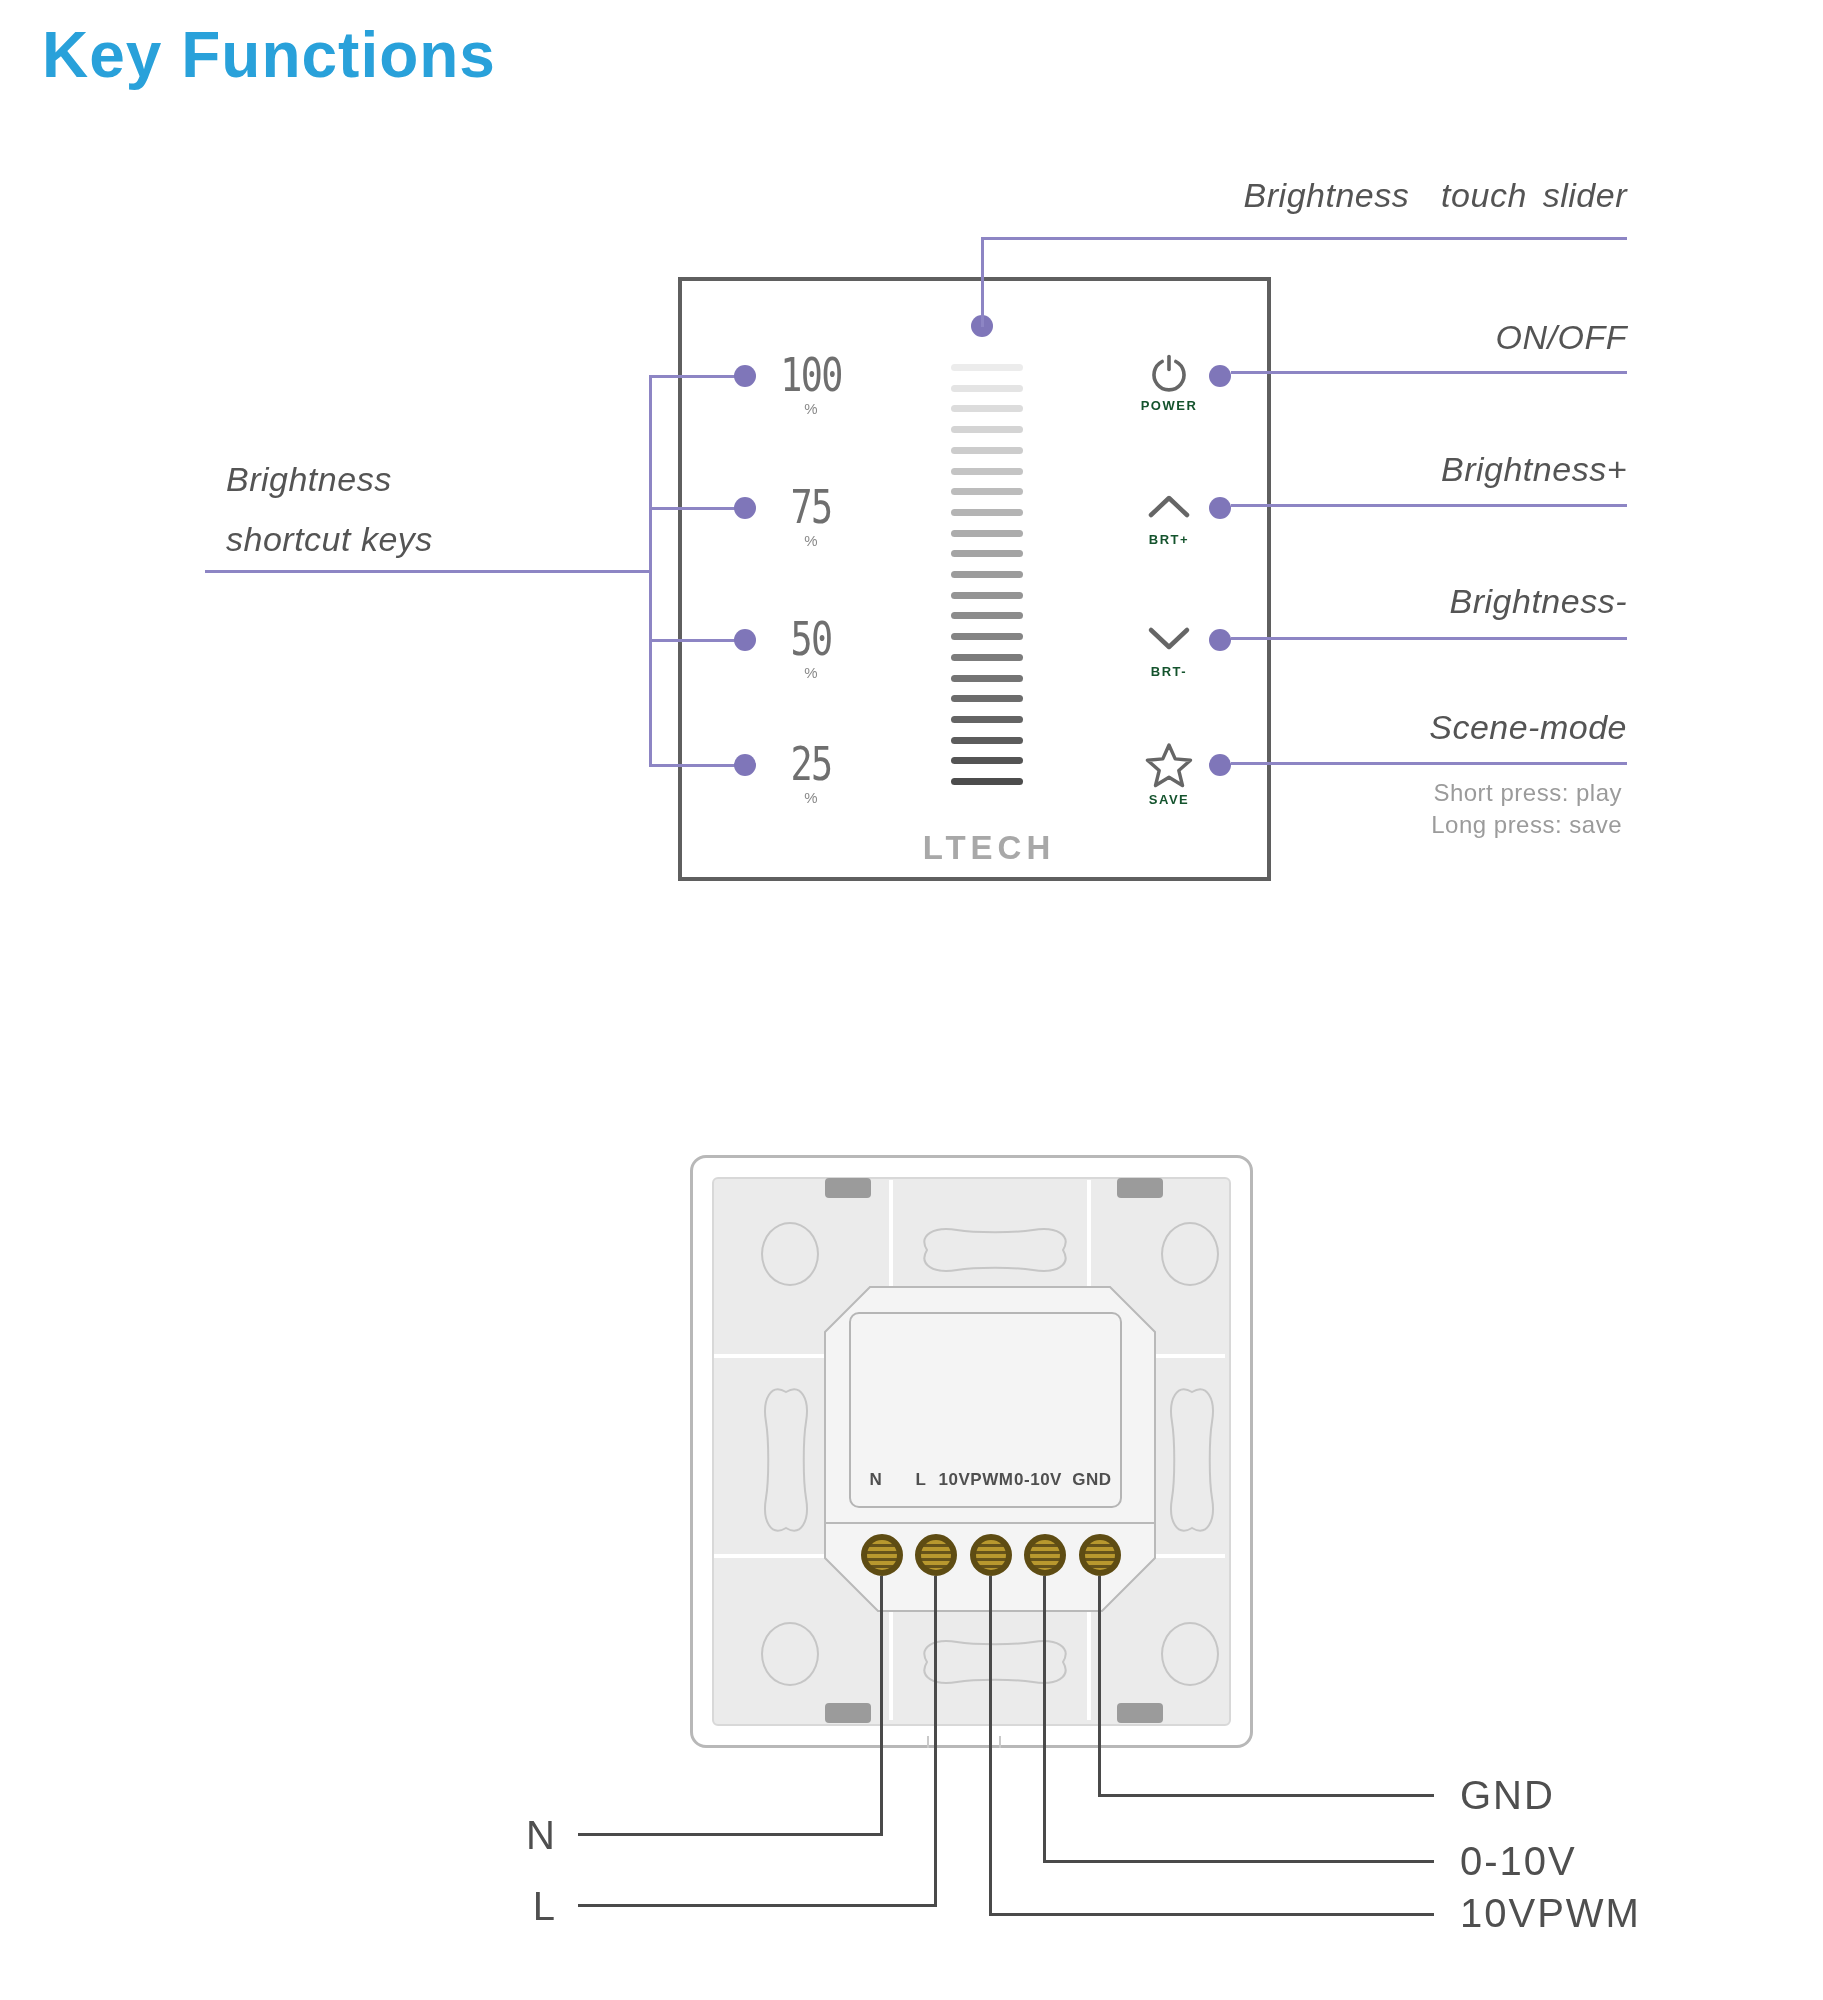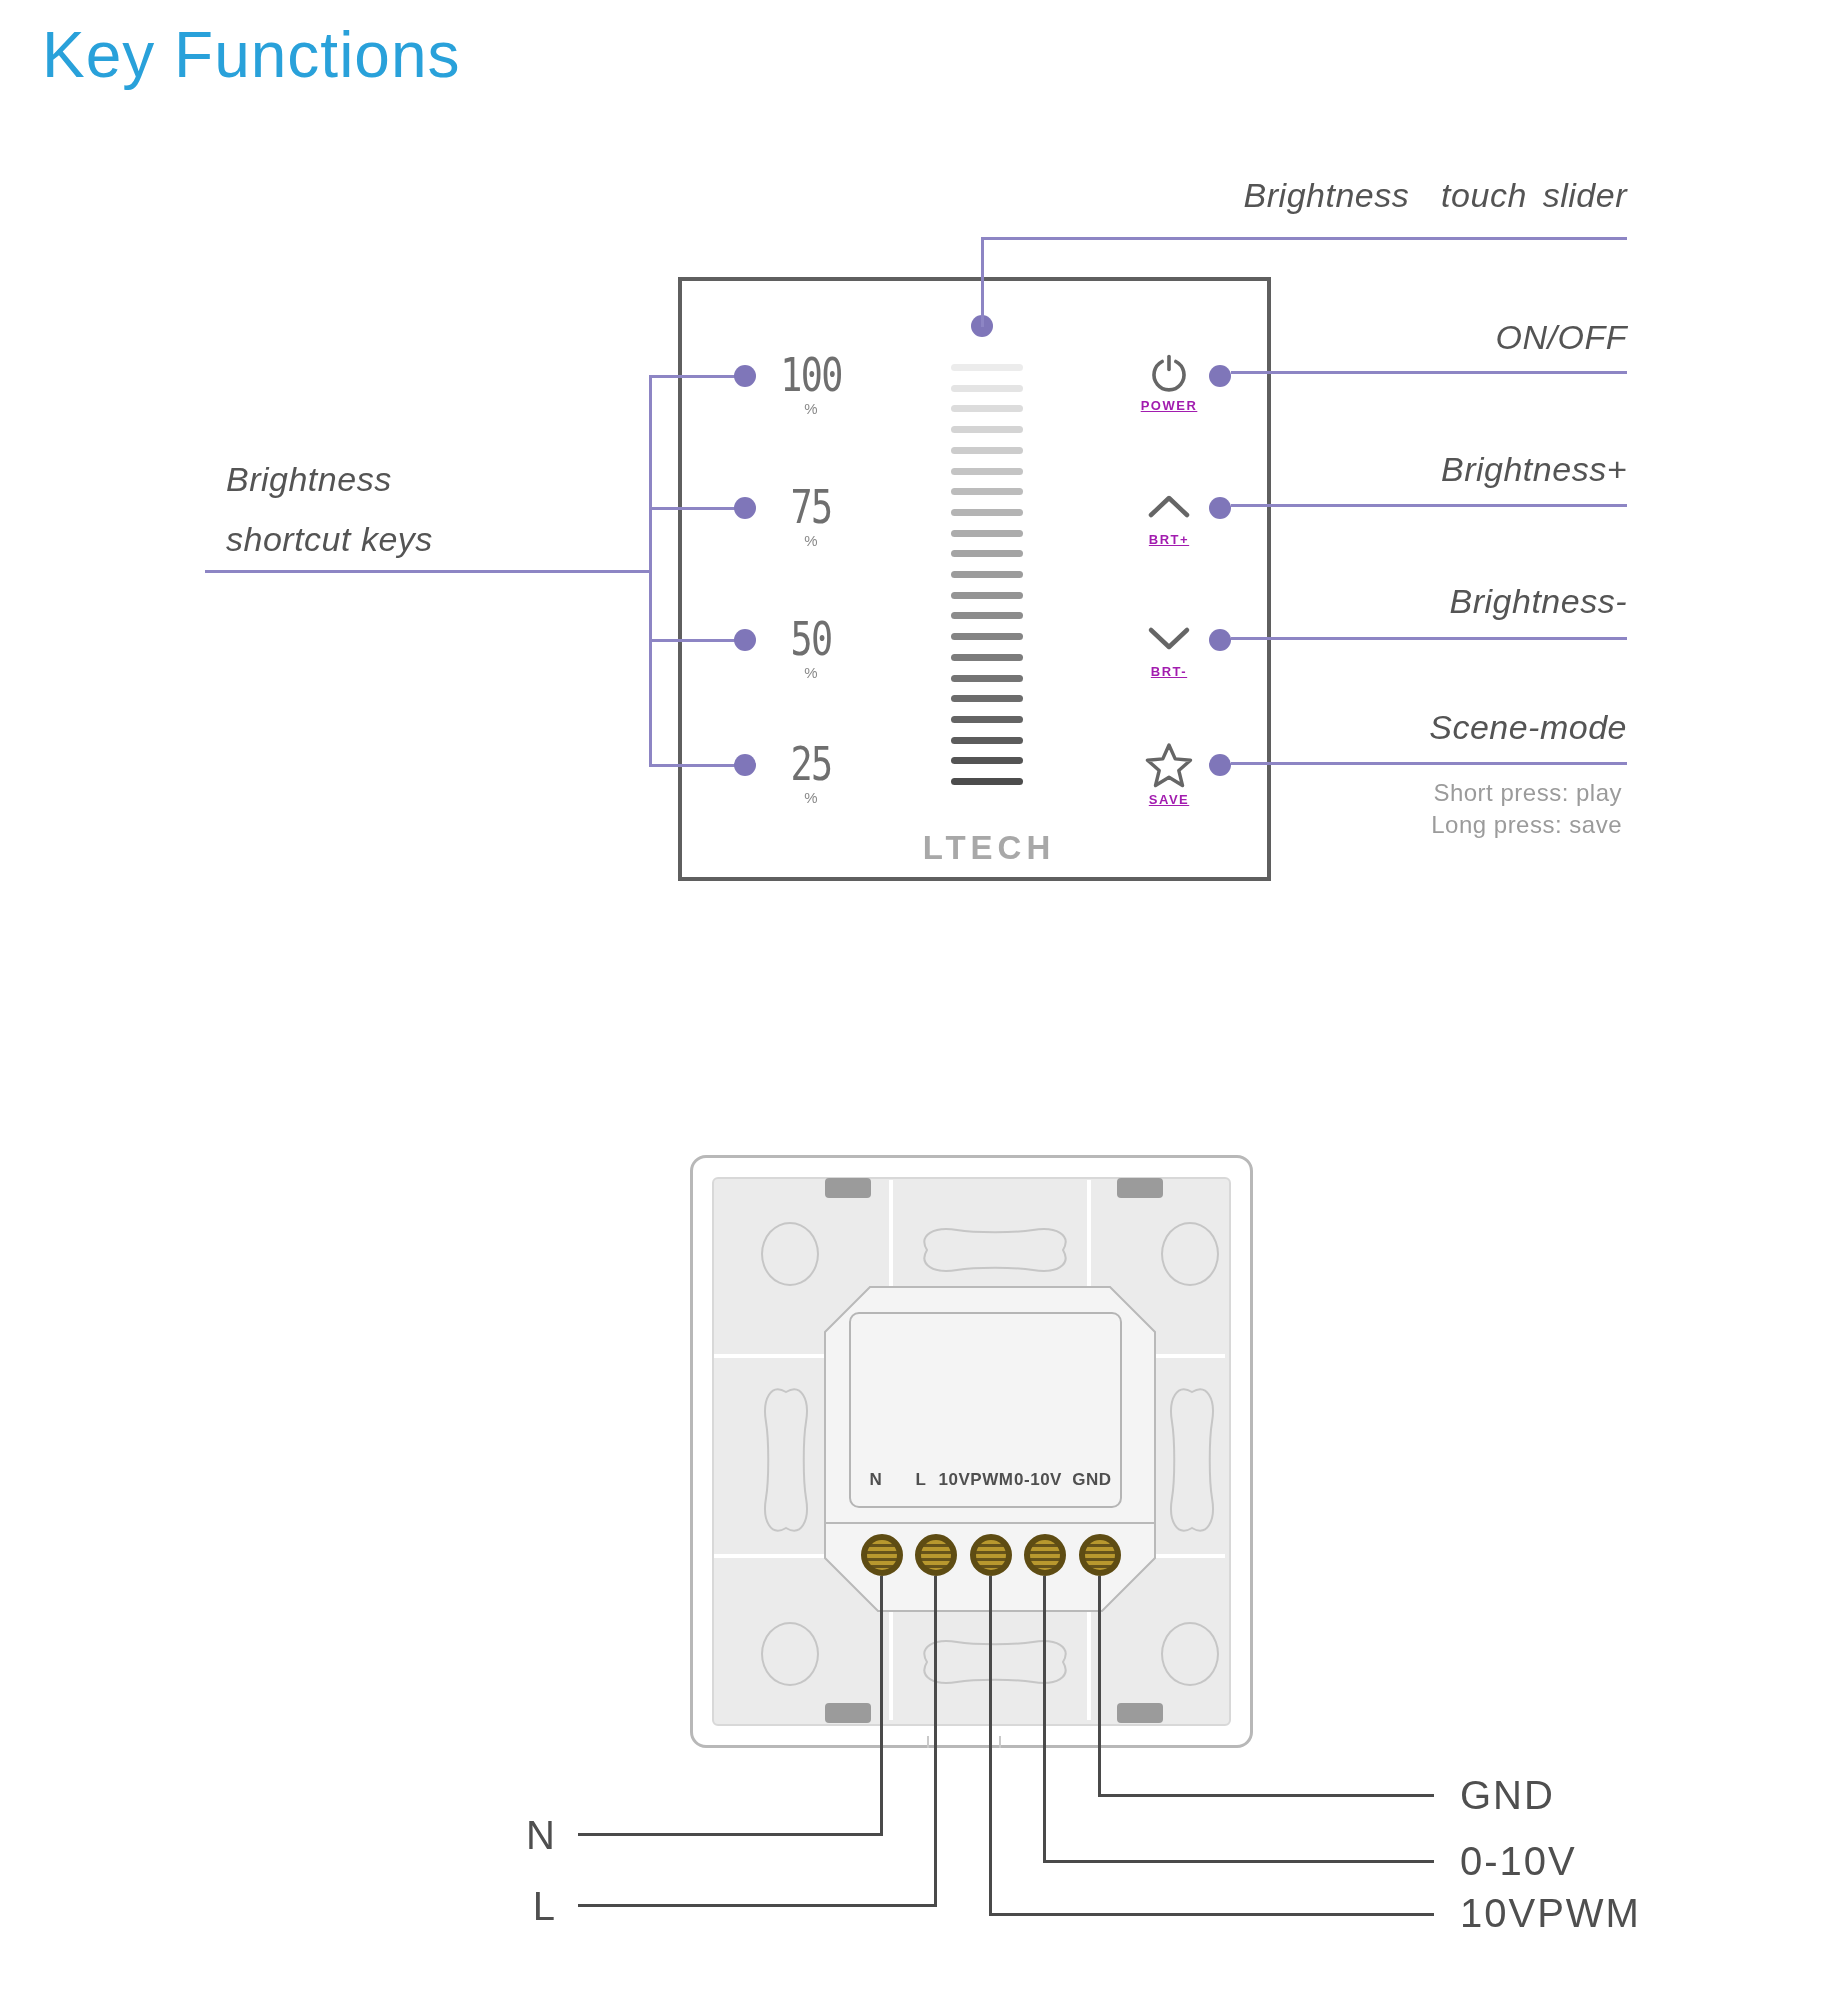--- a/index.html
+++ b/index.html
@@ -9,21 +9,21 @@
   .h-title{position:absolute;font-size:64px;font-weight:400;letter-spacing:1px;color:#29a1da;}
   .lbl{position:absolute;font-size:34px;color:#545454;letter-spacing:0.5px;white-space:pre;font-style:italic;}
   .sublbl{position:absolute;font-size:24px;color:#9b9b9b;letter-spacing:0.5px;white-space:pre;}
   .pline{position:absolute;background:#8d85c4;}
   .pdot{position:absolute;width:22px;height:22px;border-radius:50%;background:#7f76b9;}
   .panel{position:absolute;left:678px;top:277px;width:585px;height:596px;background:#fff;border:4px solid #5f5f5f;}
   .seg{position:absolute;font-family:"DejaVu Sans Mono", monospace;font-size:46px;color:#6f6f6f;
        width:110px;text-align:center;transform:scaleX(0.8);letter-spacing:-2px;}
   .pct{position:absolute;font-size:15px;color:#8a8a8a;width:110px;text-align:center;}
   .btnlbl{position:absolute;width:120px;text-align:center;font-size:13px;font-weight:700;
-          letter-spacing:1.5px;color:#a21caf;text-decoration:underline;}
+          letter-spacing:1.5px;color:#14532d;}
   .slider-bar{position:absolute;left:0;width:72px;height:7px;border-radius:4px;}
   .brand{position:absolute;left:909px;top:829px;width:160px;text-align:center;font-size:33px;
          font-weight:700;letter-spacing:5px;color:#a8a8a8;}
   .wire{position:absolute;background:#4a4a4a;}
   .wlbl{position:absolute;font-size:40px;color:#4f4f4f;letter-spacing:2px;}
   .frame{position:absolute;left:690px;top:1155px;width:557px;height:587px;background:#fff;
          border:3px solid #b8b8b8;border-radius:16px;}
   .plate{position:absolute;left:712px;top:1177px;width:515px;height:545px;background:#ebebeb;
          border:2px solid #d8d8d8;border-radius:6px;}
   .tab{position:absolute;width:46px;height:20px;background:#9b9b9b;border-radius:4px;}
@@ -38,21 +38,21 @@
   .screw-in{position:absolute;left:1px;top:1px;width:30px;height:30px;border-radius:50%;
             background:repeating-linear-gradient(180deg,#b8982e 0 4px,#66531a 4px 7px);}
   .tick{position:absolute;width:2px;height:12px;background:#c9c9c9;}
   svg{display:block;}
 </style>
 </head>
 <body>
 
 <div class="canvas">
 
-  <div class="h-title" style="left:42px;top:18px;">Key Functions</div>
+  <div class="h-title" style="left:42px;top:18px;font-weight:bold;">Key Functions</div>
 
   <div class="panel"></div>
 
   <div class="pline" style="left:649px;top:375px;width:3px;height:392px;"></div>
   <div class="pline" style="left:649px;top:375px;width:87px;height:3px;"></div>
   <div class="pline" style="left:649px;top:507px;width:87px;height:3px;"></div>
   <div class="pline" style="left:649px;top:639px;width:87px;height:3px;"></div>
   <div class="pline" style="left:649px;top:764px;width:87px;height:3px;"></div>
   <div class="pline" style="left:205px;top:570px;width:447px;height:3px;"></div>
 

